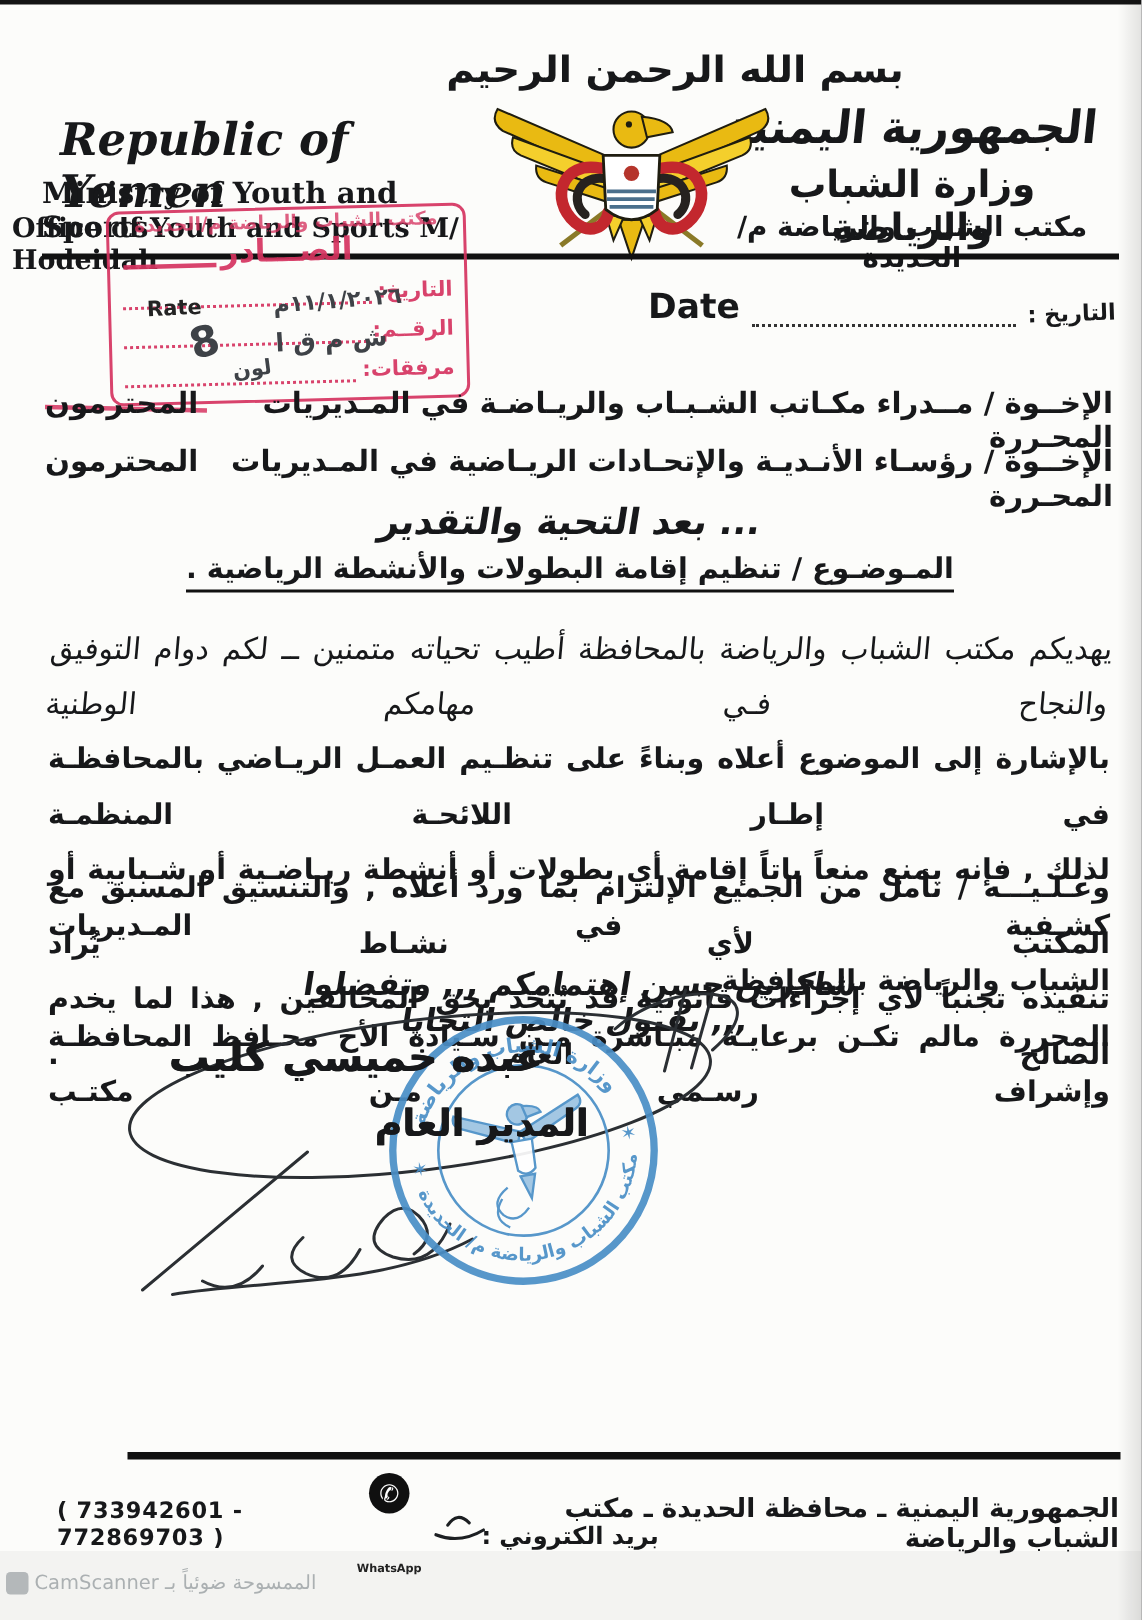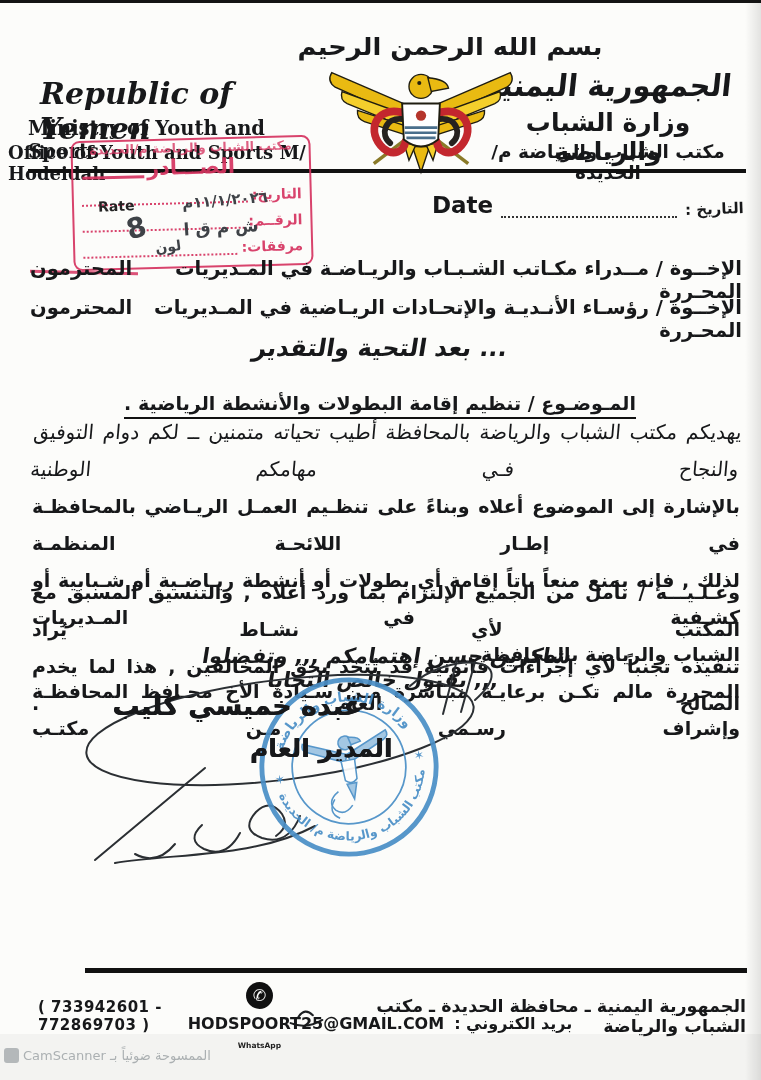--- a/index.html
+++ b/index.html
@@ -67,21 +67,21 @@
   .red-strike{left:30px;top:271px;width:108px;height:2.5px;background:var(--stamp-red);
     transform:rotate(1.2deg);opacity:.85;}
 
   
   .addr{left:30px;width:712px;display:flex;direction:rtl;justify-content:space-between;
     font-size:19.5px;font-weight:bold;}
   .addr1{top:257px;} .addr2{top:296px;}
 
   .greeting{left:215px;top:334px;width:330px;text-align:center;font-size:24px;font-weight:bold;
     transform:skewX(-9deg);}
-  .subject-wrap{left:120px;top:392px;width:520px;text-align:center;}
+  .subject-wrap{left:120px;top:368px;width:520px;text-align:center;}
   .subject{display:inline-block;font-size:19px;font-weight:bold;border-bottom:2.2px solid #111;
     padding-bottom:3px;direction:rtl;}
 
   
   .para{left:32px;width:708px;direction:rtl;font-size:19px;font-weight:bold;line-height:37px;}
   .para1{top:414px;} .para2{top:574px;}
   .pline{text-align:justify;text-align-last:justify;}
   .pline.callig{font-weight:normal;font-size:20px;transform:skewX(-5deg);}
   .pline.short-last{text-align:right;text-align-last:right;}
 
@@ -289,21 +289,20 @@
     </svg>
     <span class="wa-box">
       <span class="wa-circle">✆</span>
       <span class="wa-label">WhatsApp</span>
     </span>
     <span class="phones">( 733942601 - 772869703 )</span>
   </div>
 
   <div class="abs footer-row2">
     <span>بريد الكتروني :</span>
-    <span class="email">HODSPOORT25@GMAIL.COM</span>
   </div>
 
   <div class="abs watermark">
     <span class="wm-icon"></span>
     <span class="wm-text">الممسوحة ضوئياً بـ CamScanner</span>
   </div>
 
 </div>
 
 </body></html>

